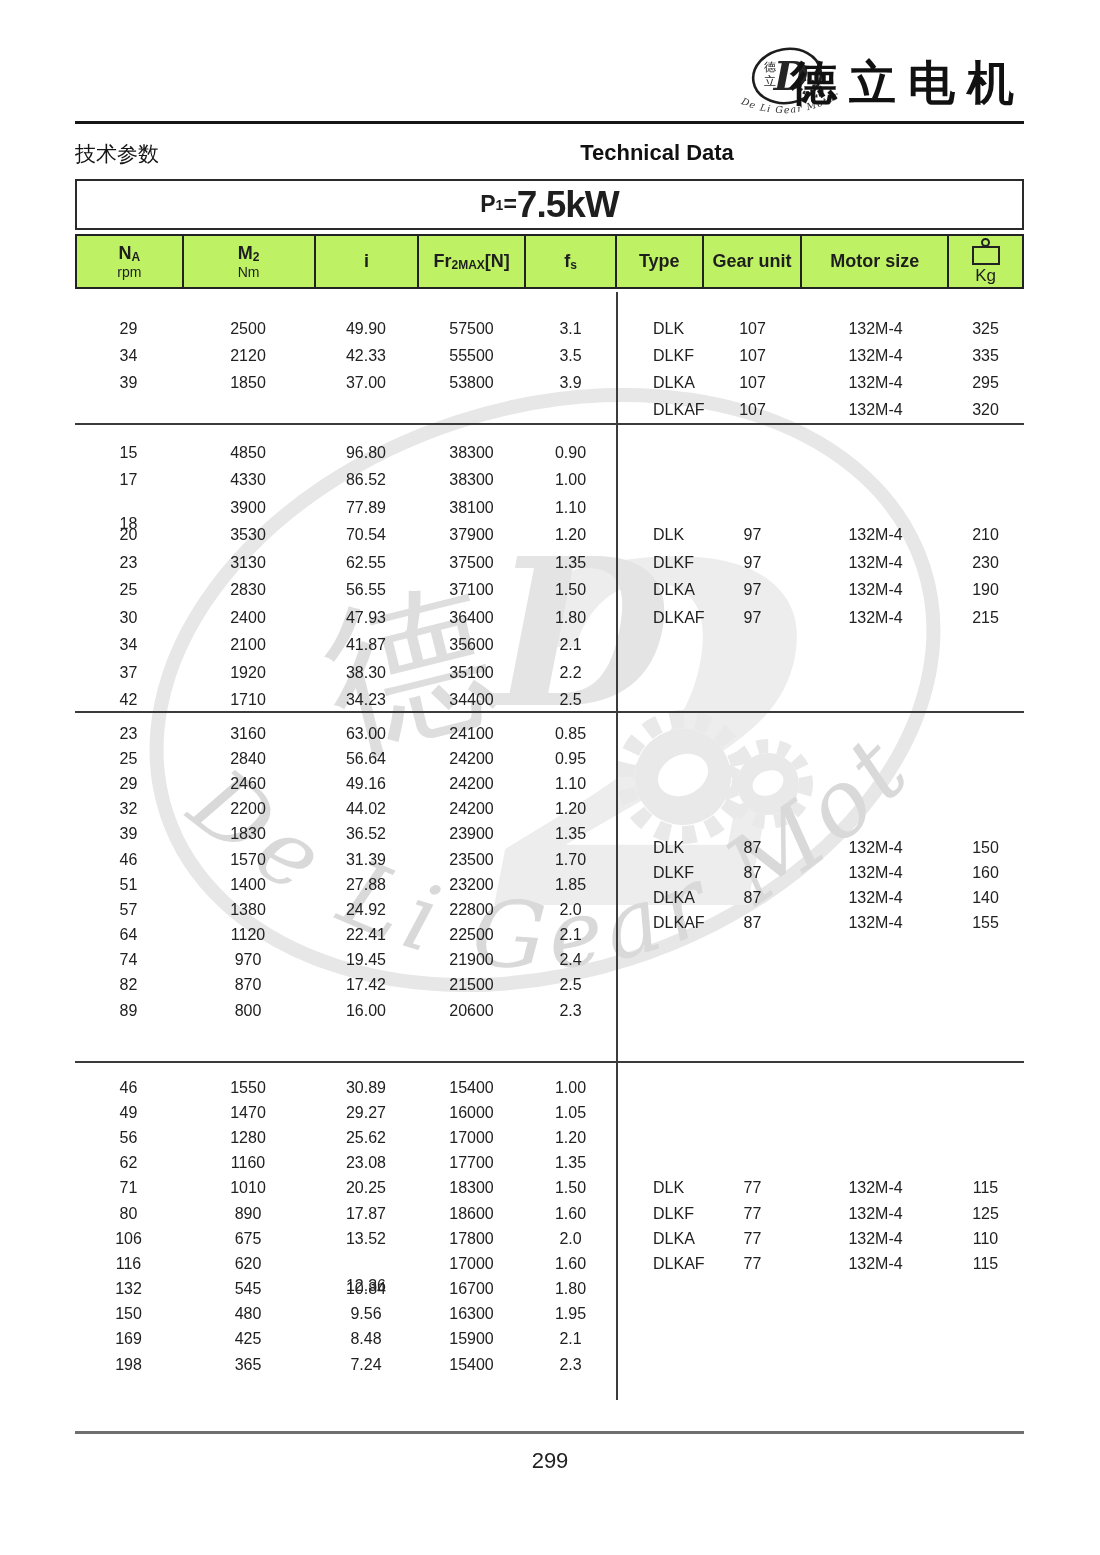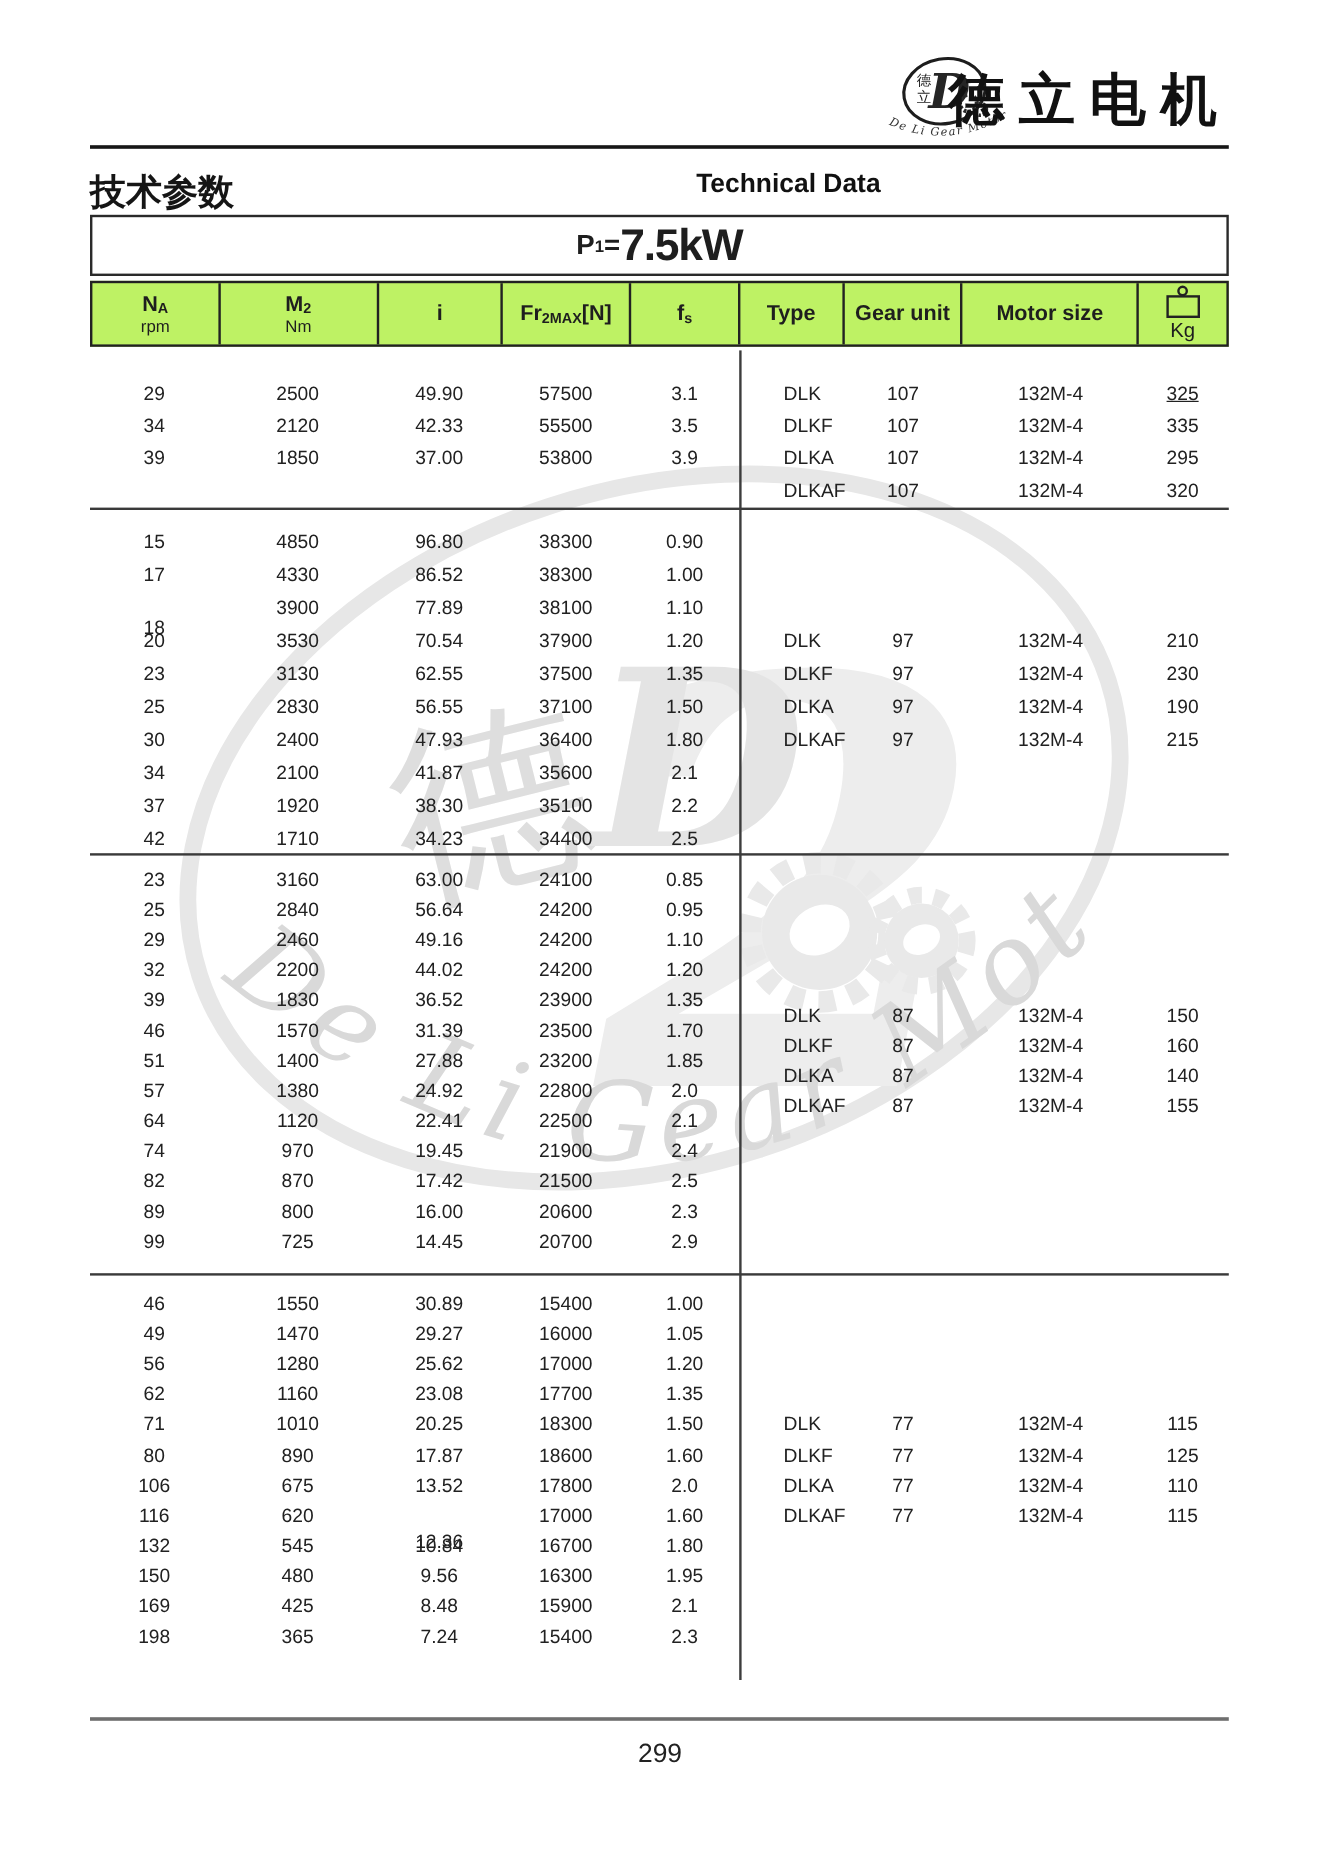--- a/index.html
+++ b/index.html
@@ -11,21 +11,21 @@
   .abs{position:absolute;z-index:2;}
   .wm{position:absolute;left:0;top:0;z-index:1;pointer-events:none;}
 
   
   .top-rule{left:75px;top:121px;width:949px;height:3px;background:#161616;}
   .brand-name{
     right:74px;top:52px;font-family:"DejaVu Serif","Liberation Serif",serif;
     font-size:47px;font-weight:900;letter-spacing:12px;color:#111;white-space:nowrap;
   }
   
-  .title-cn{left:75px;top:140px;font-size:30px;font-weight:bold;color:#151515;}
+  .title-cn{left:75px;top:140px;font-size:21px;font-weight:normal;color:#151515;}
   .title-en{left:407px;top:140px;width:500px;text-align:center;font-size:22px;font-weight:bold;color:#111;}
 
   
   .power-box{
     left:75px;top:179px;width:949px;height:51px;border:2px solid #2a2a2a;box-sizing:border-box;
     display:flex;align-items:center;justify-content:center;
   }
   .power-main{font-size:23px;font-weight:bold;}
   .power-sub{font-size:14px;font-weight:bold;vertical-align:-4px;}
   .power-eq{font-size:23px;font-weight:bold;}
@@ -177,21 +177,21 @@
           <span class="dcell" style="width: 132px;">1850</span>
           <span class="dcell" style="width: 104px;">37.00</span>
           <span class="dcell" style="width: 107px;">53800</span>
           <span class="dcell" style="width: 91px;">3.9</span>
         </div>
         <div class="motor-block" style="left: 541px; top: 24px; width: 406px;">
           <div class="mrow" style="height: 27px;">
             <span class="mcell type" style="width: 87px;">DLK</span>
             <span class="mcell" style="width: 99px;">107</span>
             <span class="mcell" style="width: 147px;">132M-4</span>
-            <span class="mcell" style="width: 73px; text-decoration: underline;">325</span>
+            <span class="mcell" style="width: 73px;">325</span>
           </div>
           <div class="mrow" style="height: 27px;">
             <span class="mcell type" style="width: 87px;">DLKF</span>
             <span class="mcell" style="width: 99px;">107</span>
             <span class="mcell" style="width: 147px;">132M-4</span>
             <span class="mcell" style="width: 73px;">335</span>
           </div>
           <div class="mrow" style="height: 27px;">
             <span class="mcell type" style="width: 87px;">DLKA</span>
             <span class="mcell" style="width: 99px;">107</span>
@@ -382,27 +382,20 @@
           <span class="dcell" style="width: 107px;">21500</span>
           <span class="dcell" style="width: 91px;">2.5</span>
         </div>
         <div class="drow" style="height: 25.2px;">
           <span class="dcell" style="width: 107px;">89</span>
           <span class="dcell" style="width: 132px;">800</span>
           <span class="dcell" style="width: 104px;">16.00</span>
           <span class="dcell" style="width: 107px;">20600</span>
           <span class="dcell" style="width: 91px;">2.3</span>
         </div>
-        <div class="drow" style="height: 25.2px;">
-          <span class="dcell" style="width: 107px;">99</span>
-          <span class="dcell" style="width: 132px;">725</span>
-          <span class="dcell" style="width: 104px;">14.45</span>
-          <span class="dcell" style="width: 107px;">20700</span>
-          <span class="dcell" style="width: 91px;">2.9</span>
-        </div>
         <div class="motor-block" style="left: 541px; top: 123px; width: 406px;">
           <div class="mrow" style="height: 25.2px;">
             <span class="mcell type" style="width: 87px;">DLK</span>
             <span class="mcell" style="width: 99px;">87</span>
             <span class="mcell" style="width: 147px;">132M-4</span>
             <span class="mcell" style="width: 73px;">150</span>
           </div>
           <div class="mrow" style="height: 25.2px;">
             <span class="mcell type" style="width: 87px;">DLKF</span>
             <span class="mcell" style="width: 99px;">87</span>

